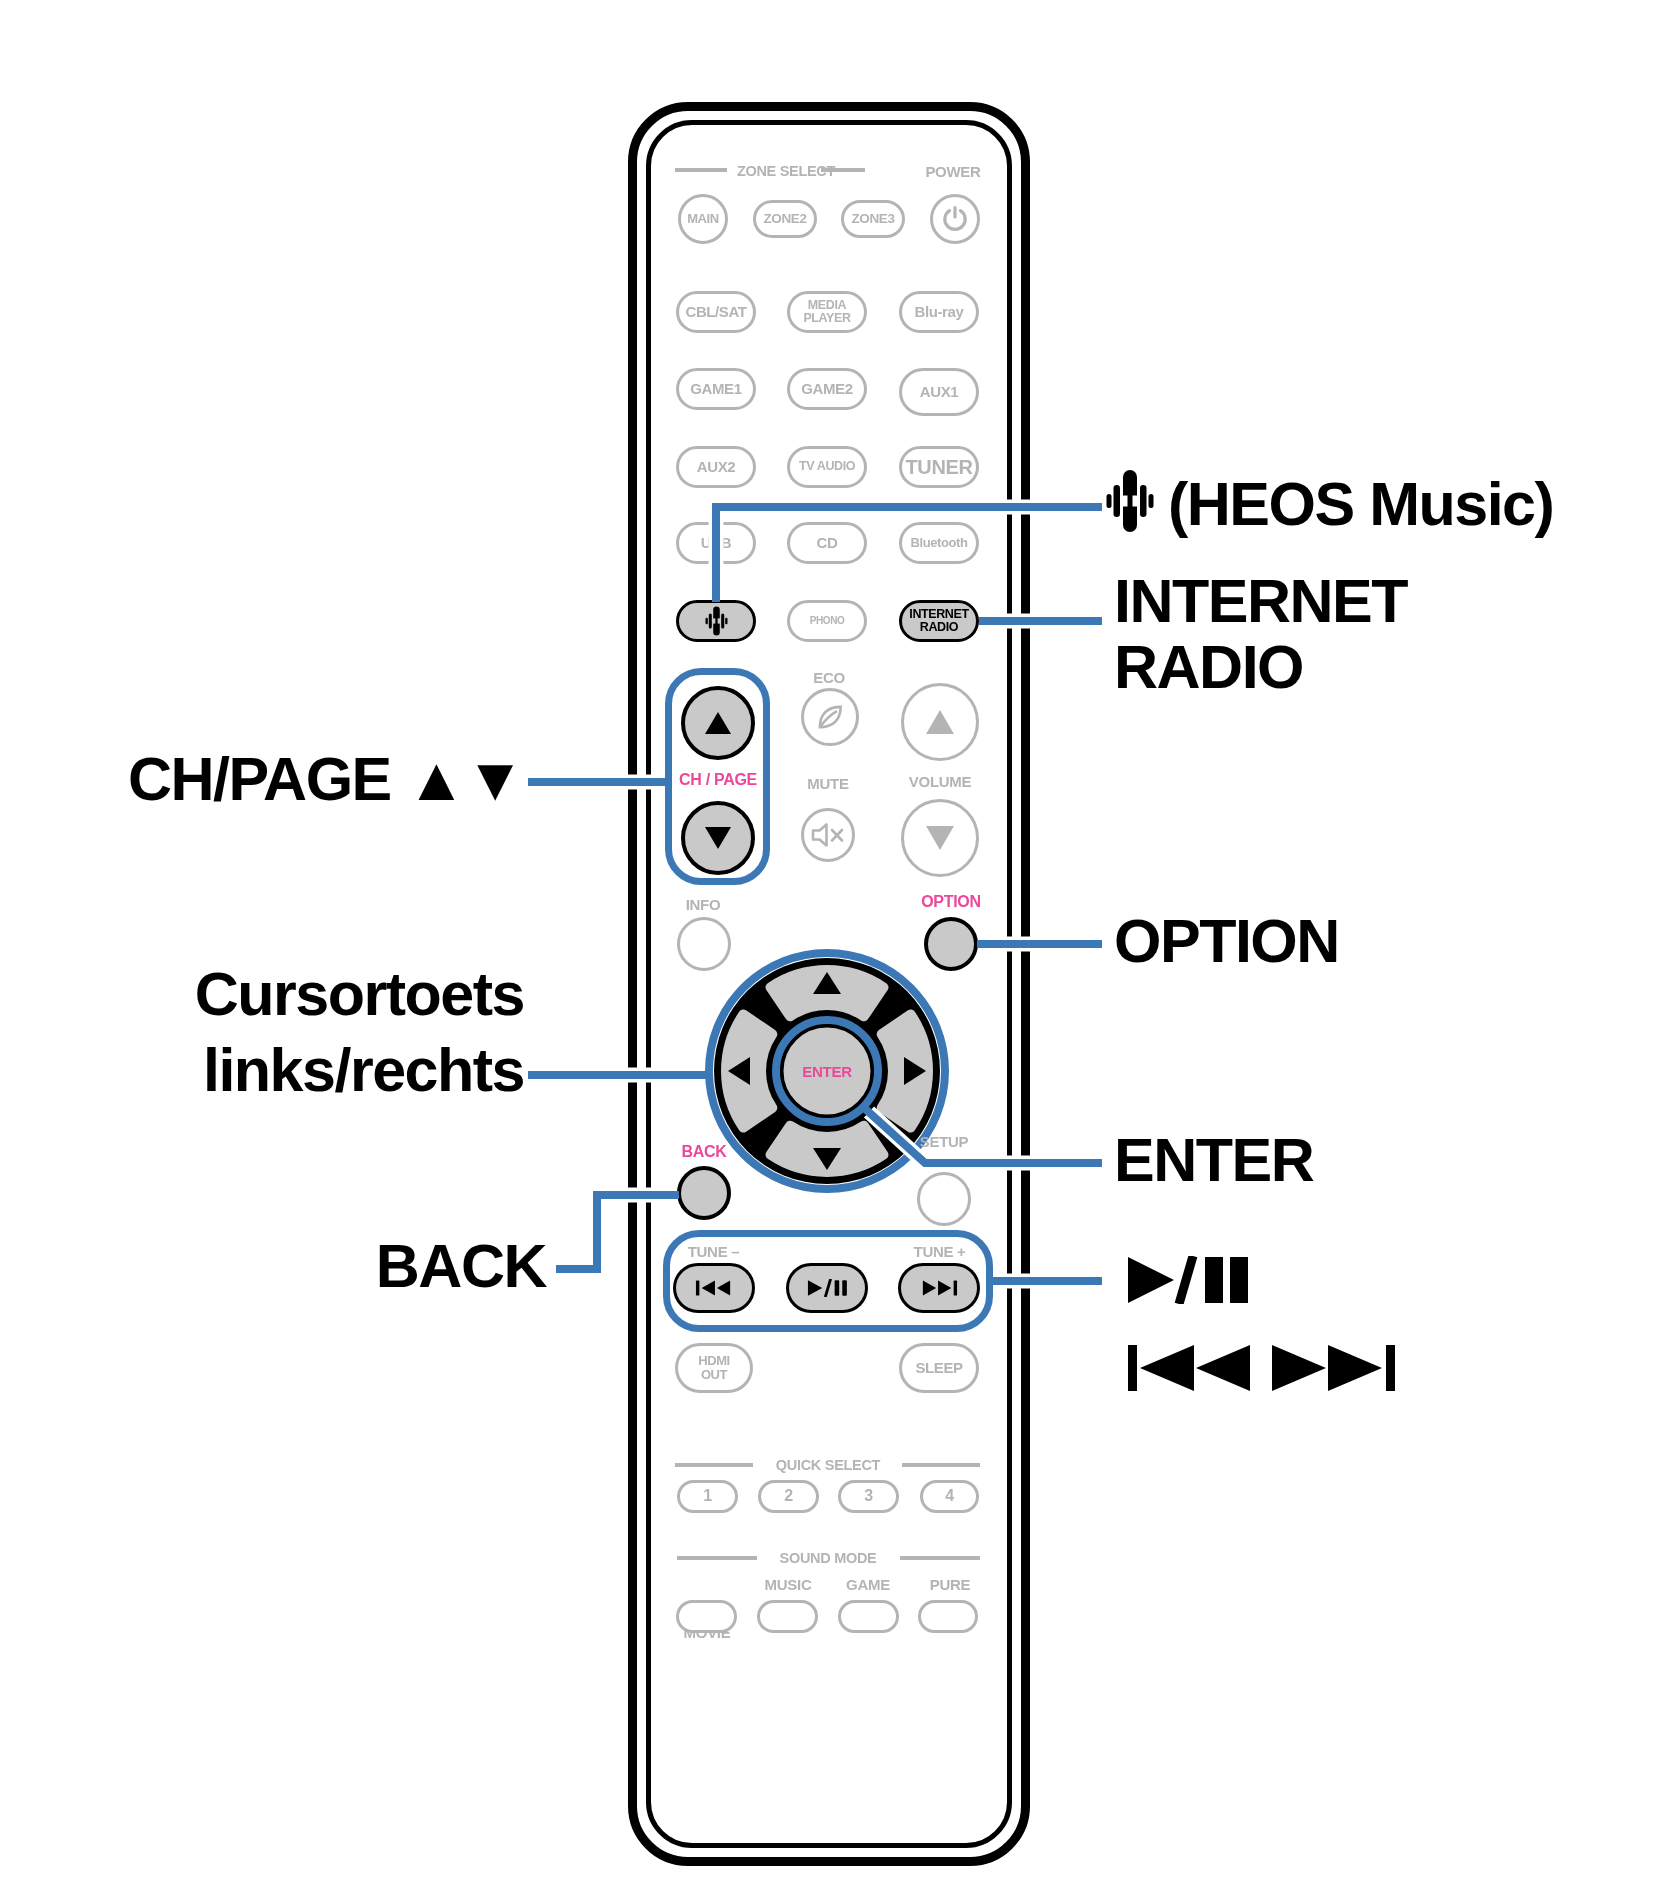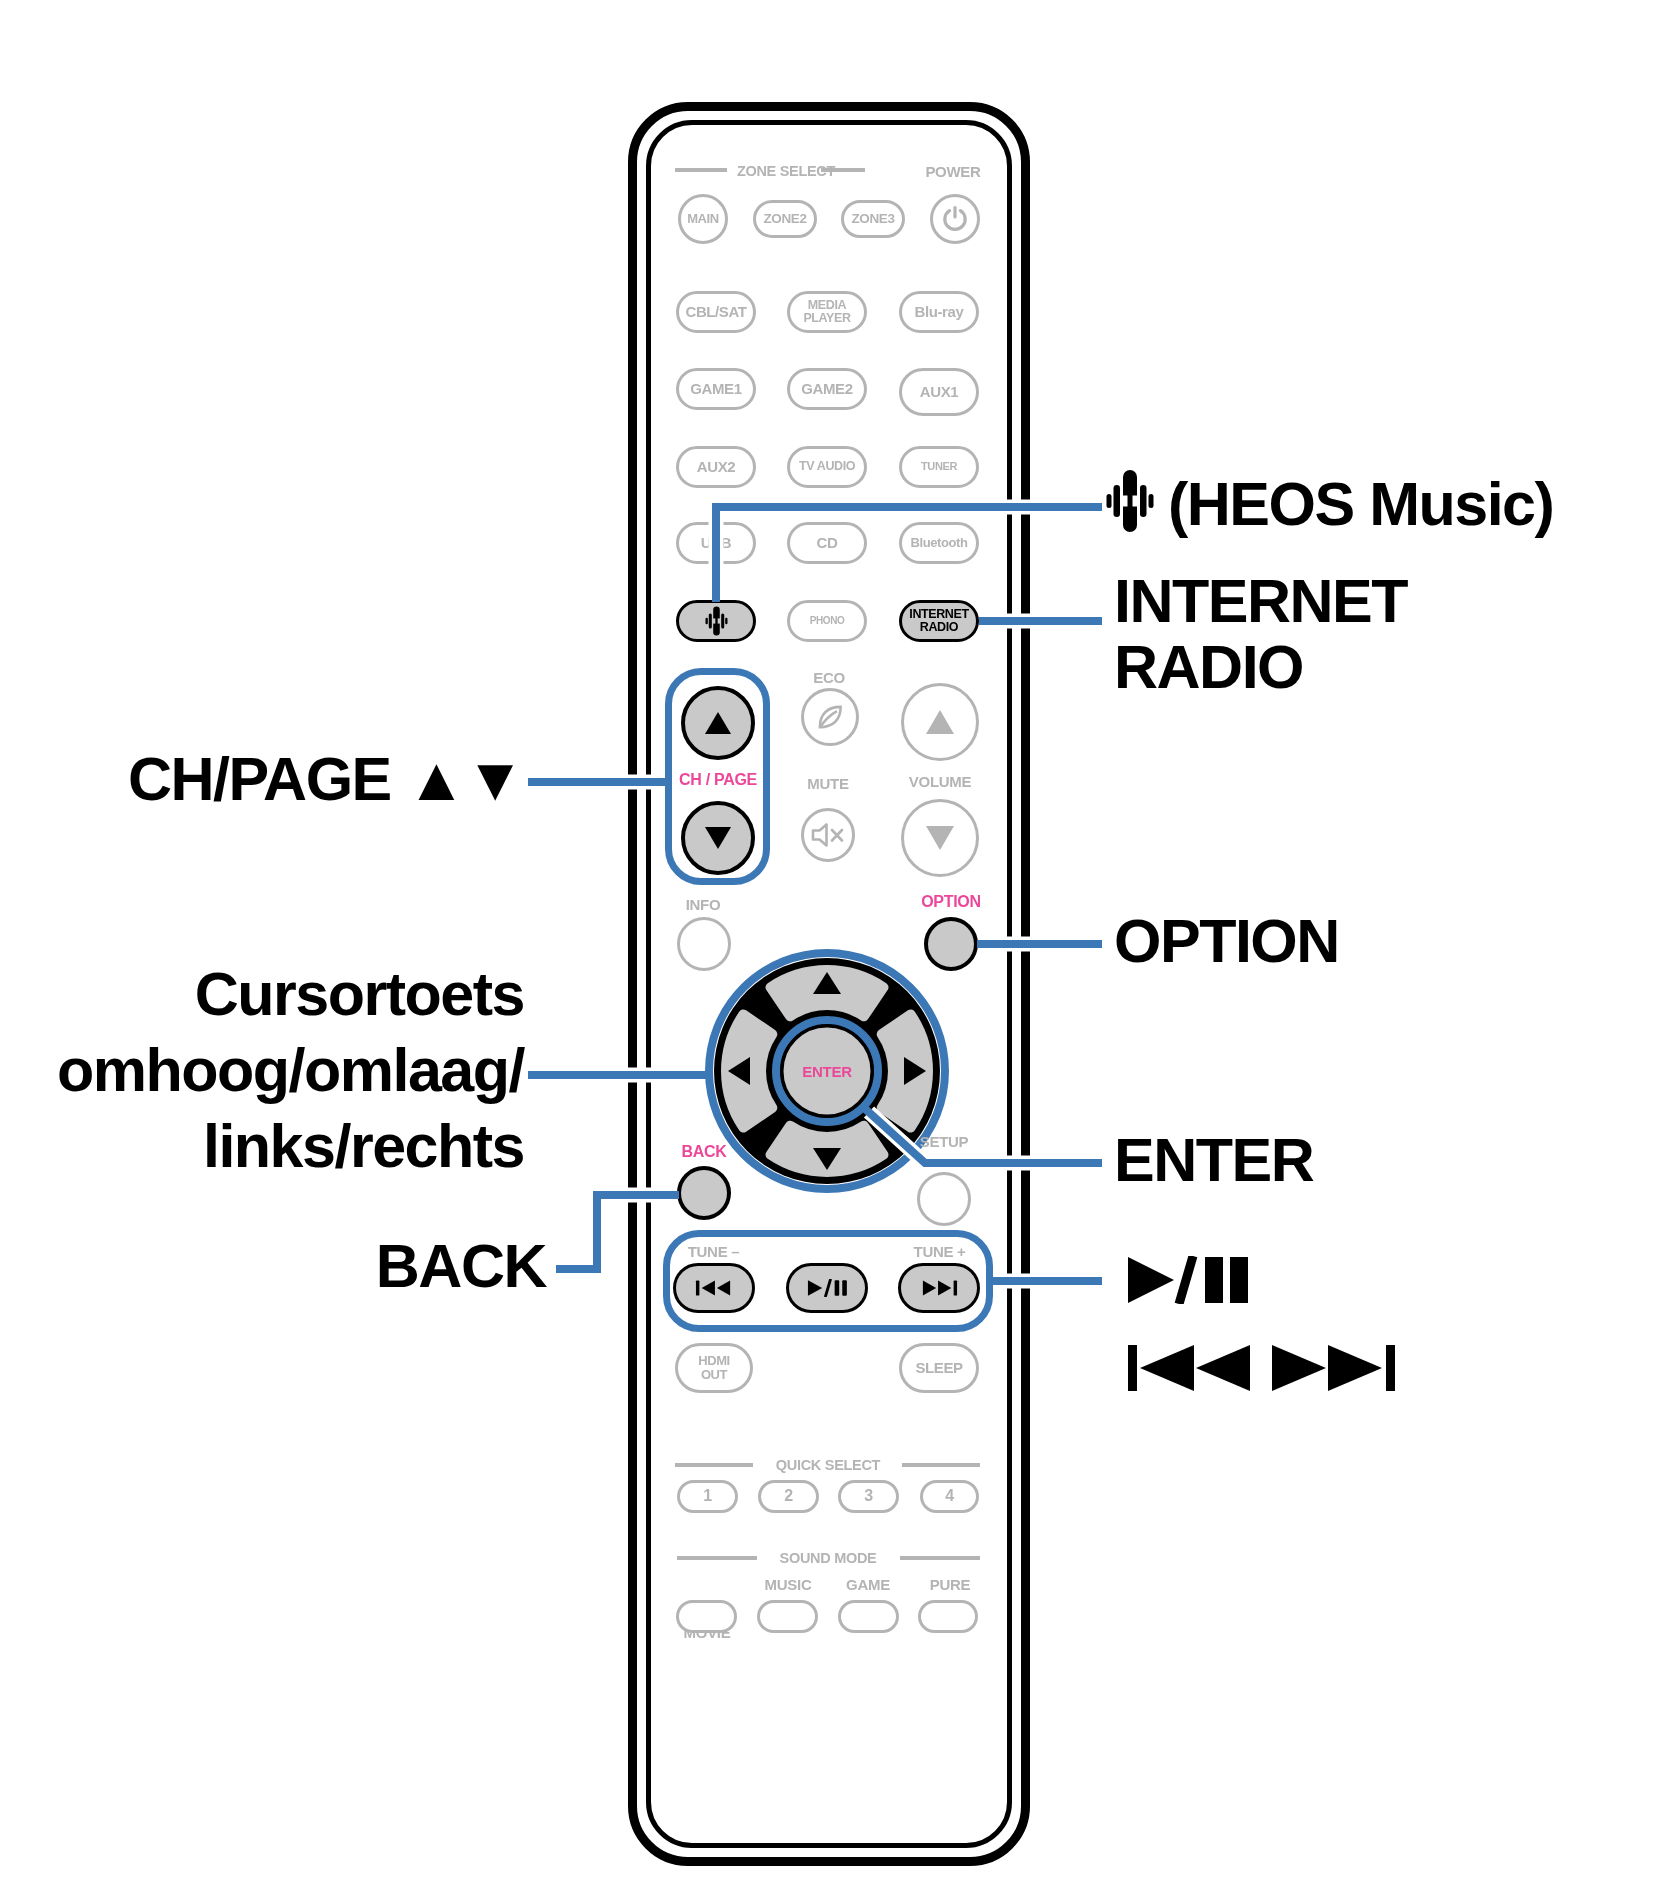--- a/index.html
+++ b/index.html
@@ -53,21 +53,21 @@
   <div class="abs pill" style="left:787px;top:291px;width:80px;height:42px;font-size:12.5px">MEDIA
 PLAYER</div>
   <div class="abs pill" style="left:899px;top:291px;width:80px;height:42px;font-size:15px">Blu-ray</div>
 
   <div class="abs pill" style="left:676px;top:368px;width:80px;height:42px;font-size:15px">GAME1</div>
   <div class="abs pill" style="left:787px;top:368px;width:80px;height:42px;font-size:15px">GAME2</div>
   <div class="abs pill" style="left:899px;top:368px;width:80px;height:48px;font-size:15px">AUX1</div>
 
   <div class="abs pill" style="left:676px;top:446px;width:80px;height:42px;font-size:15px">AUX2</div>
   <div class="abs pill" style="left:787px;top:446px;width:80px;height:42px;font-size:12.5px">TV AUDIO</div>
-  <div class="abs pill" style="left:899px;top:446px;width:80px;height:42px;font-size:11px">TUNER</div>
+  <div class="abs pill" style="left:899px;top:446px;width:80px;height:42px;font-size:20px">TUNER</div>
 
   <div class="abs pill" style="left:676px;top:522px;width:80px;height:42px;font-size:15px">USB</div>
   <div class="abs pill" style="left:787px;top:522px;width:80px;height:42px;font-size:15px">CD</div>
   <div class="abs pill" style="left:899px;top:522px;width:80px;height:42px;font-size:13px">Bluetooth</div>
 
   <div class="abs pill hl" style="left:676px;top:600px;width:80px;height:42px">
     <svg width="23" height="30" viewBox="0 0 48 64">
       <rect x="17" y="1" width="14" height="62" rx="7" fill="#000"></rect>
       <rect x="13.5" y="26.5" width="8" height="11" fill="#c9c9c9"></rect>
       <rect x="26.5" y="26.5" width="8" height="11" fill="#c9c9c9"></rect>
@@ -233,21 +233,20 @@
 
   <div class="abs" style="left:1114px;top:568px;font-weight:700;font-size:61px;line-height:66px;letter-spacing:-1.5px;color:#000">
     <div>INTERNET</div>
     <div>RADIO</div>
   </div>
 
   <div class="abs callout right" style="left:140px;top:744px;width:384px;height:76px">CH/PAGE ▲▼</div>
 
   <div class="abs" style="left:40px;top:956px;width:484px;text-align:right;font-weight:700;font-size:61px;line-height:76px;letter-spacing:-1.5px;color:#000">
     <div>Cursortoets</div>
-    <div>omhoog/omlaag/</div>
     <div>links/rechts</div>
   </div>
 
   <div class="abs callout" style="left:1114px;top:906px;height:76px">OPTION</div>
 
   <div class="abs callout" style="left:1114px;top:1125px;height:76px">ENTER</div>
 
   <div class="abs callout right" style="left:298px;top:1231px;width:248px;height:76px">BACK</div>
 
   <svg class="abs" style="left:1127px;top:1256px" width="126" height="48" viewBox="0 0 126 48" fill="#000">

